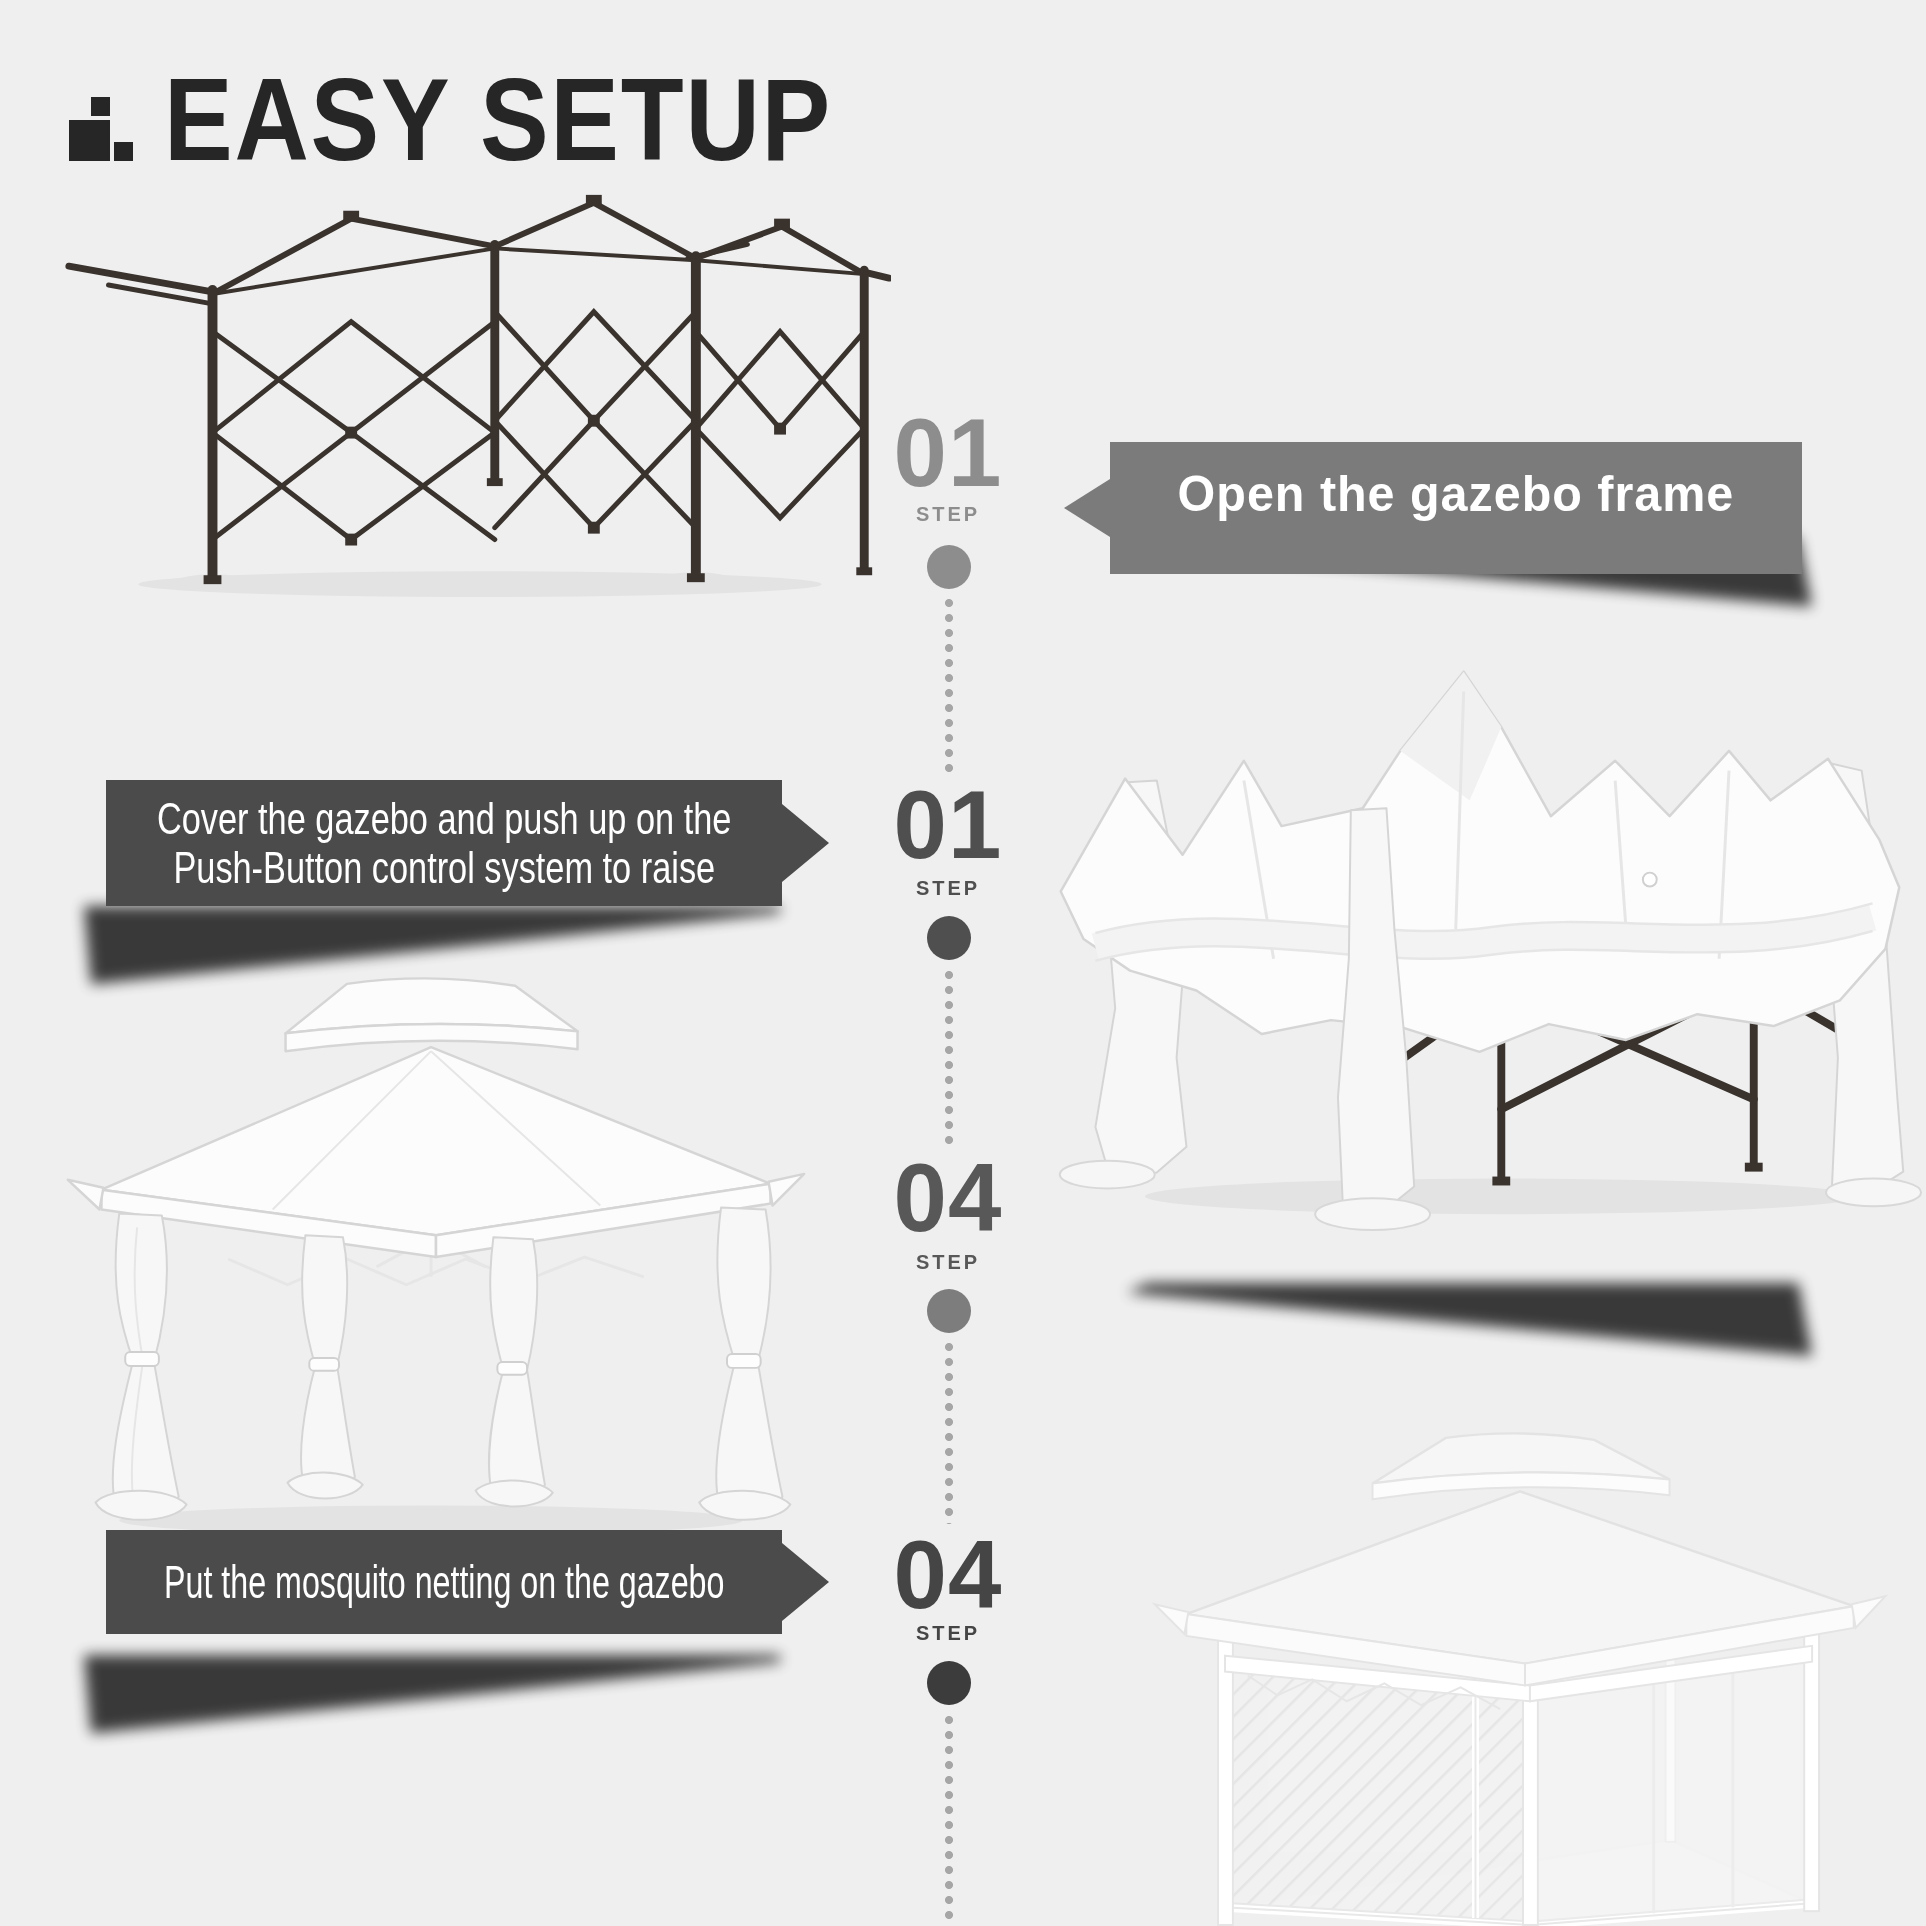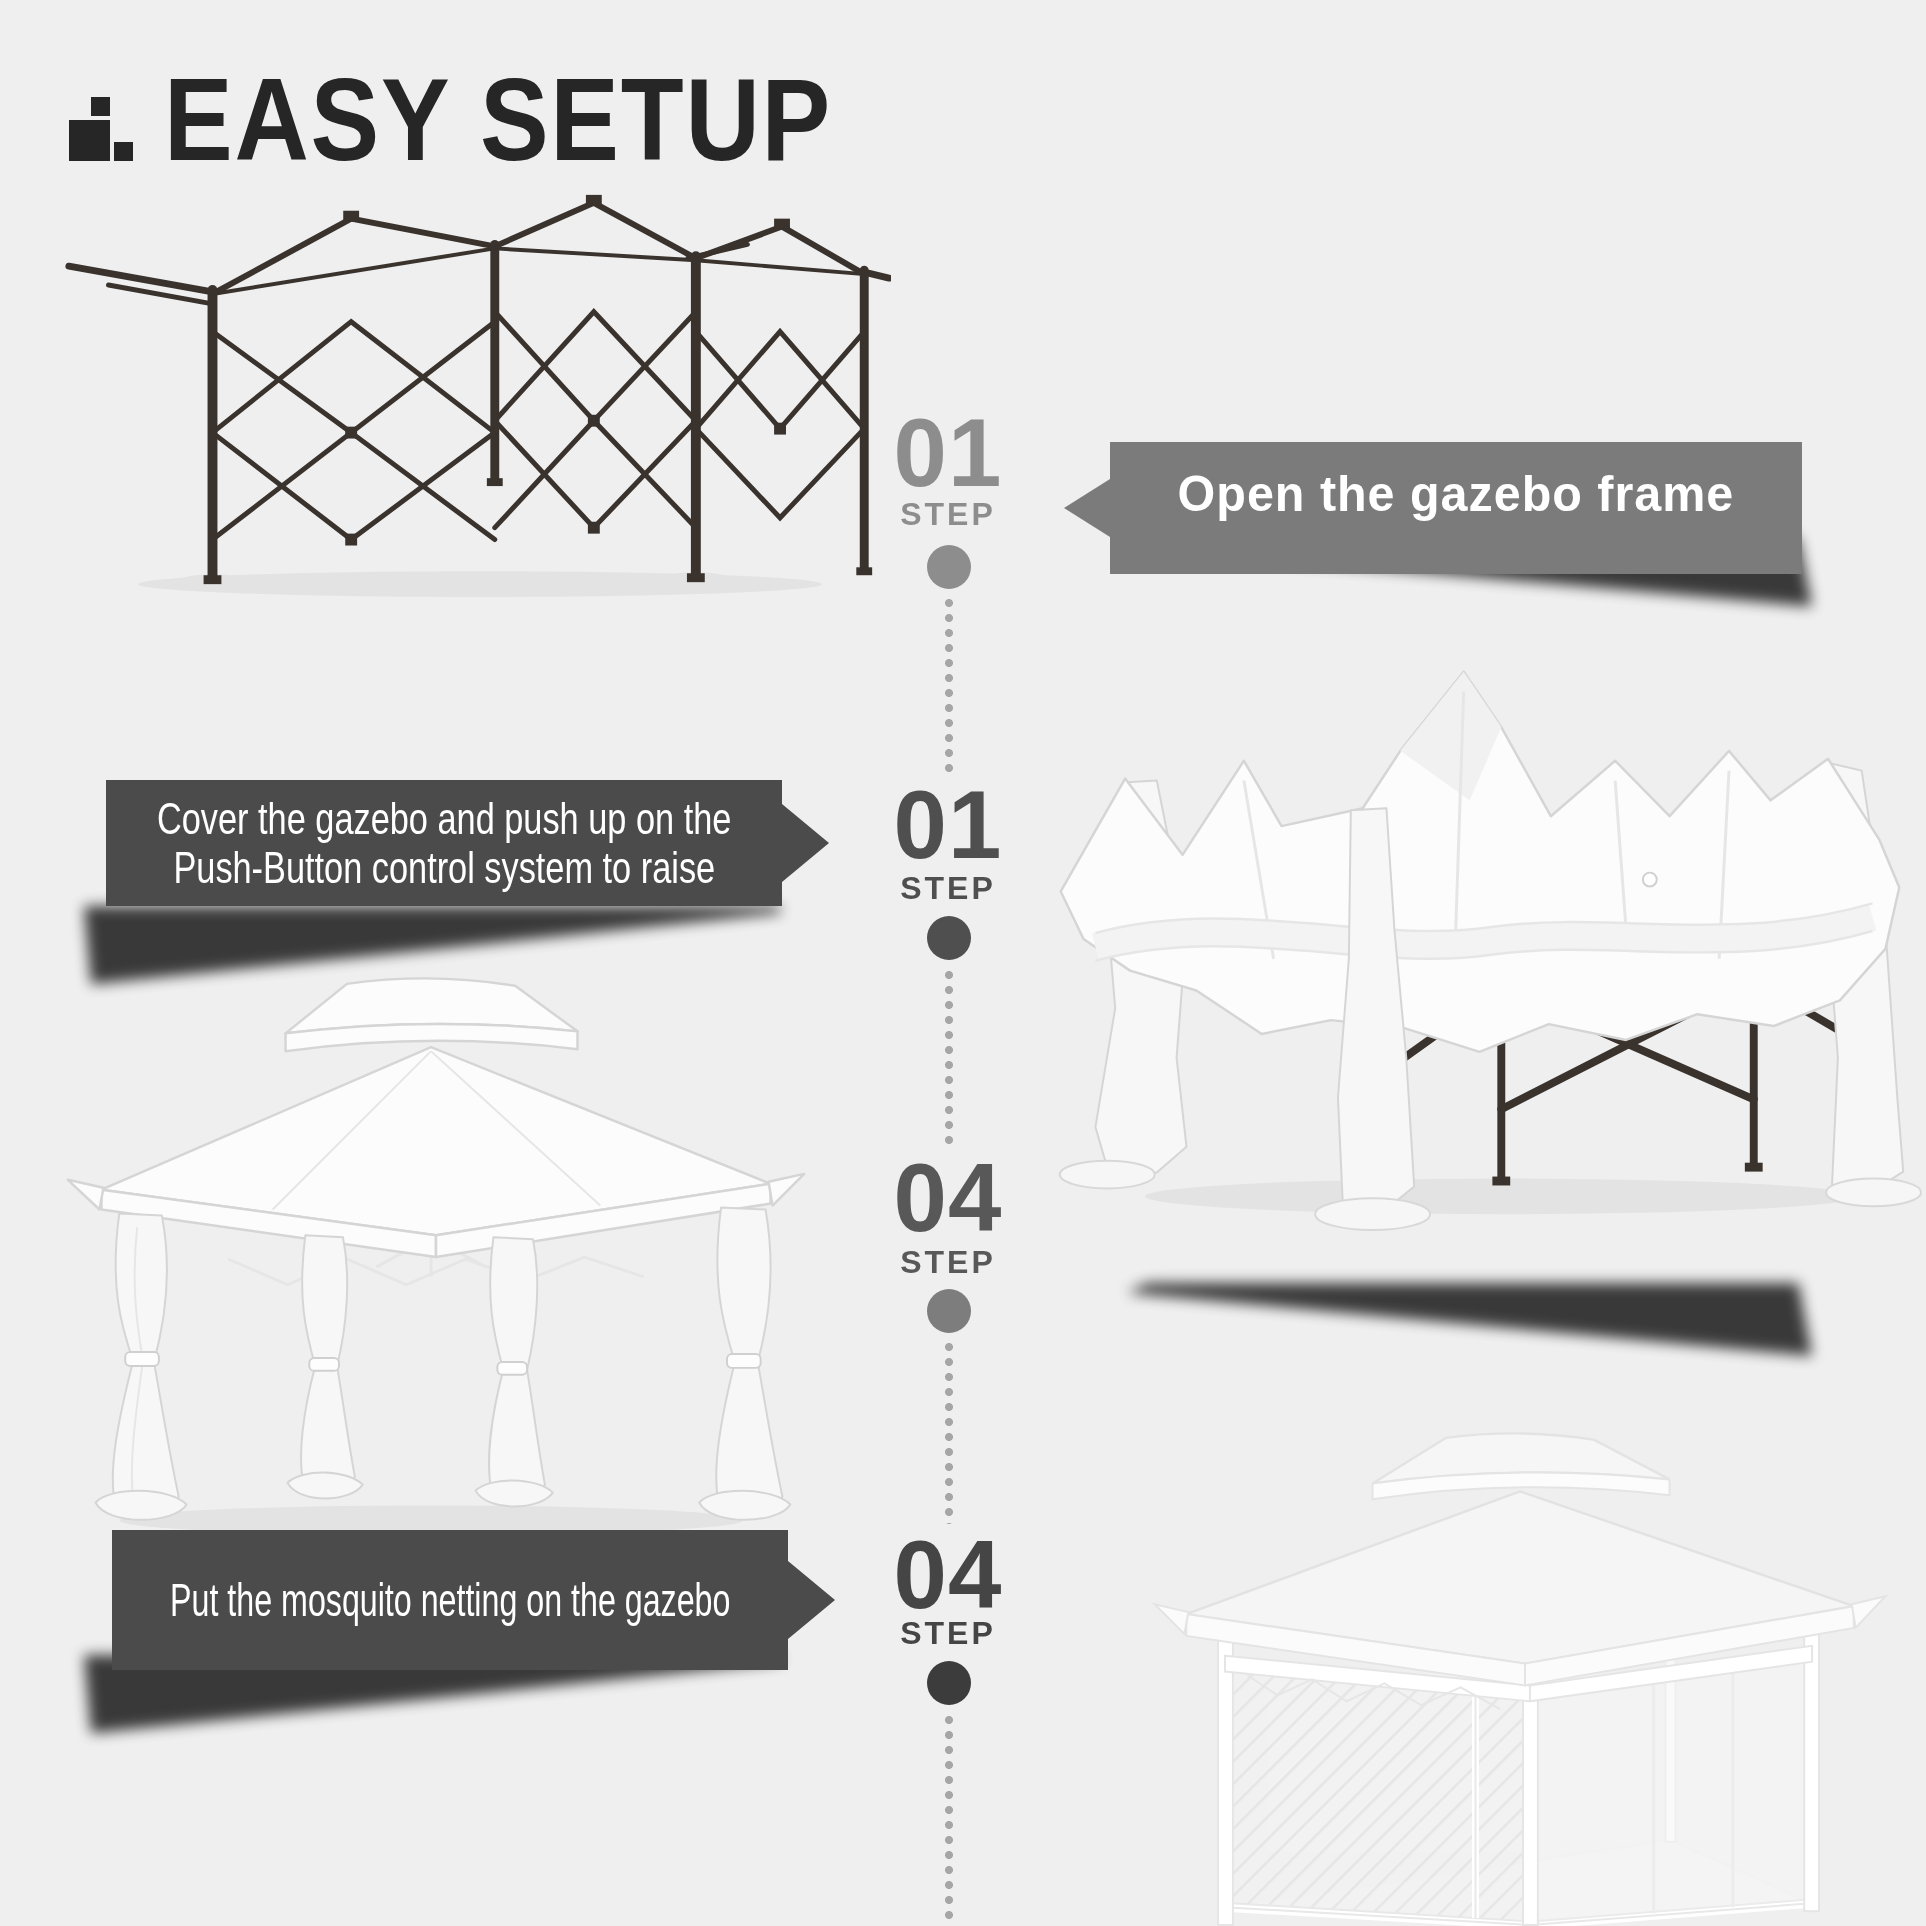--- a/index.html
+++ b/index.html
@@ -19,21 +19,21 @@
     transform:scaleX(.88);transform-origin:left center;
     letter-spacing:2px;white-space:nowrap;
   }
   
   .step-num{
     position:absolute;left:869px;width:158px;text-align:center;
     font-size:96px;line-height:96px;font-weight:bold;letter-spacing:1px;
   }
   .step-word{
     position:absolute;left:869px;width:158px;text-align:center;
-    font-size:32px;line-height:32px;font-weight:bold;letter-spacing:3px;
+    font-size:20px;line-height:32px;font-weight:bold;letter-spacing:3px;
   }
   .big-dot{position:absolute;width:44px;height:44px;border-radius:50%;}
   .dotline{
     position:absolute;left:942px;width:14px;
     background-image:radial-gradient(circle at 7px 7px, var(--small_dot,#a6a6a6) 3.6px, rgba(0,0,0,0) 4.4px);
     background-size:14px 15px;background-repeat:repeat-y;background-position:center top;
   }
   
   .banner{position:absolute;display:flex;flex-direction:column;justify-content:center;align-items:center;}
   .banner.light{background:var(--banner_light,#7b7b7b);}
@@ -257,21 +257,21 @@
     <div class="txt">Open the gazebo frame</div>
   </div>
 
   <div class="banner dark b2" style="left:106px;top:780px;width:676px;height:126px;">
     <span class="arrow right"></span>
     <div class="txt">Cover the gazebo and push up on the</div>
     <div class="txt">Push-Button control system to raise</div>
   </div>
 
 
-  <div class="banner dark b4" style="left:106px;top:1530px;width:676px;height:140px;margin-left:6px;">
+  <div class="banner dark b4" style="left:106px;top:1530px;width:676px;height:104px;">
     <span class="arrow right"></span>
     <div class="txt">Put the mosquito netting on the gazebo</div>
   </div>
 
   <div class="step-num" style="top:405px;color:var(--step1);">01</div>
   <div class="step-word" style="top:498px;color:var(--step1);">STEP</div>
   <div class="big-dot" style="left:927px;top:545px;background:var(--dot1);"></div>
   <div class="dotline" style="top:596px;height:181px;"></div>
 
   <div class="step-num" style="top:777px;color:var(--step2);">01</div>

